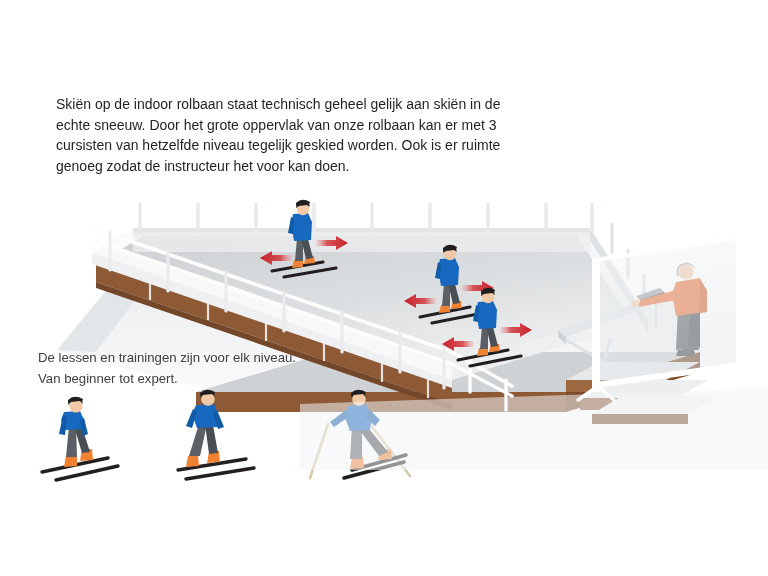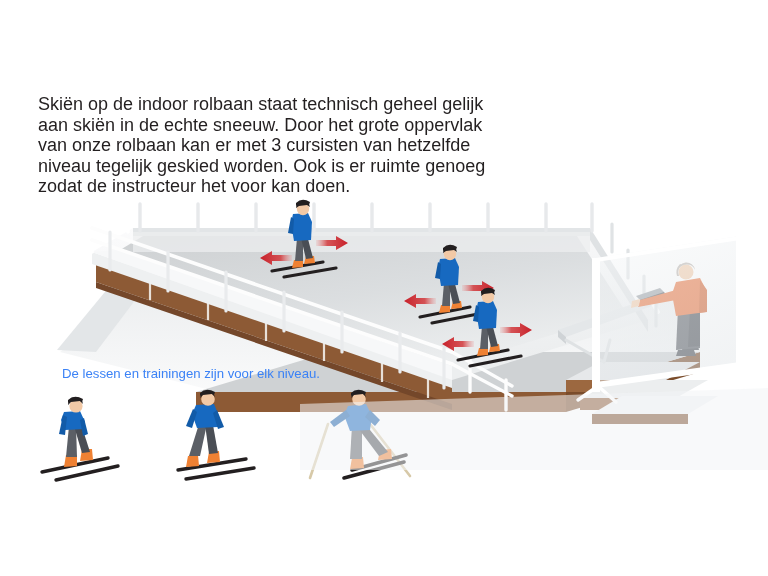--- a/index.html
+++ b/index.html
@@ -30,38 +30,37 @@
     top: 41px;
     font-size: 25px;
     font-weight: bold;
     letter-spacing: 0.2px;
     color: #231f20;
     white-space: pre;
   }
 
   .intro {
     position: absolute;
-    left: 38px;
+    left: 56px;
     top: 94px;
     width: 450px;
-    font-size: 18px;
+    font-size: 14px;
     line-height: 20.5px;
     color: #231f20;
   }
 
   .levels {
     position: absolute;
     left: 38px;
-    top: 364px;
+    top: 348px;
     width: 360px;
     font-size: 13.2px;
     line-height: 20.5px;
-    color: #3b82f6;
+    color: #404040;
     z-index: 40;
-    margin-left: 24px;
   }
 
   
   .illustration {
     position: absolute;
     left: 0;
     top: 0;
     width: 768px;
     height: 576px;
     z-index: 10;
@@ -373,15 +372,16 @@
       </g>
 
       <g>
         <polygon points="300,404 768,388 768,470 300,470" fill="#f2f4f5" opacity="0.55"></polygon>
       </g>
     </svg>
   </div>
 
   <div class="levels">
     <div>De lessen en trainingen zijn voor elk niveau.</div>
+    <div>Van beginner tot expert.</div>
   </div>
 
 </div>
 
 </body></html>

